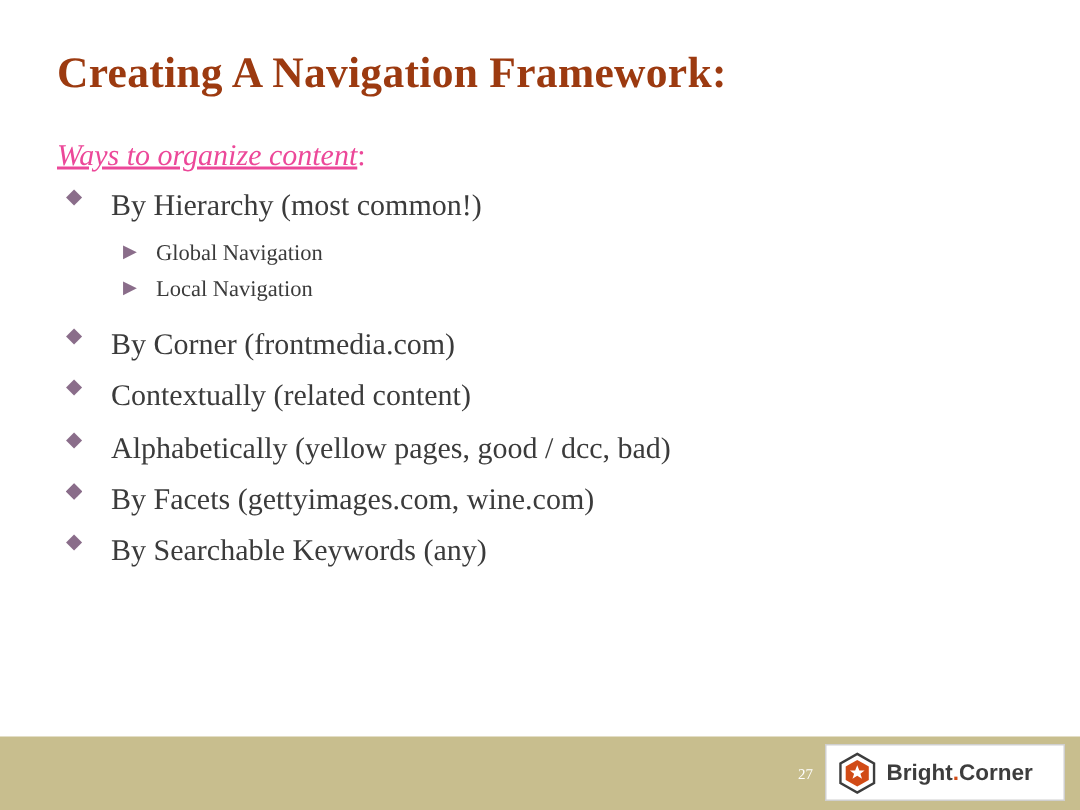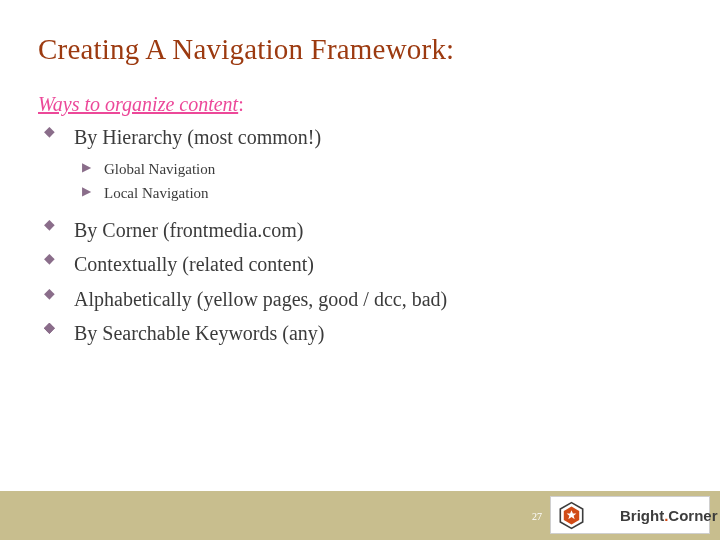--- a/index.html
+++ b/index.html
@@ -20,21 +20,21 @@
     inset: 0;
     width: 720px;
     height: 540px;
   }
 
   .title {
     position: absolute;
     left: 38px;
     top: 33px;
     font-size: 29px;
-    font-weight: normal;
+    font-weight: bold;
     color: #9c3a10;
     letter-spacing: 0.2px;
     white-space: nowrap;
   }
 
   .body-area {
     position: absolute;
     left: 38px;
     top: 92px;
     width: 640px;
@@ -116,21 +116,20 @@
     right: 10px;
     bottom: 6px;
     width: 160px;
     height: 38px;
     background: #ffffff;
     border: 1px solid #cfcfcf;
     display: flex;
     align-items: center;
     padding-left: 6px;
     box-sizing: border-box;
-    gap: 29px;
   }
   .logo-mark {
     width: 29px;
     height: 29px;
     flex: 0 0 auto;
     position: relative;
   }
   .logo-text {
     font-family: "Liberation Sans", sans-serif;
     font-size: 15px;
@@ -189,20 +188,21 @@
       <li>
         <span class="bullet">◆</span>
       </li>
 
       <li>
         <span class="bullet">◆</span>
       </li>
 
       <li>
         <span class="bullet">◆</span>
+        <span>By Facets (gettyimages.com, wine.com)</span>
       </li>
 
       <li>
         <span class="bullet">◆</span>
         <span>By Searchable Keywords (any)</span>
       </li>
 
     </ul>
   </div>
 

